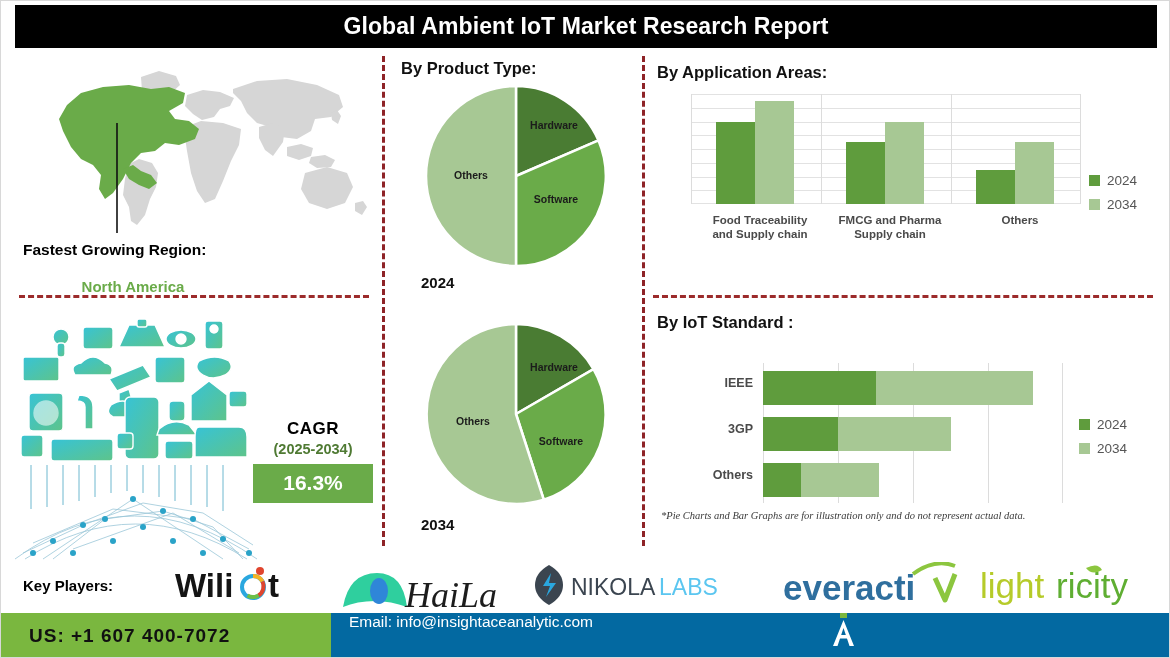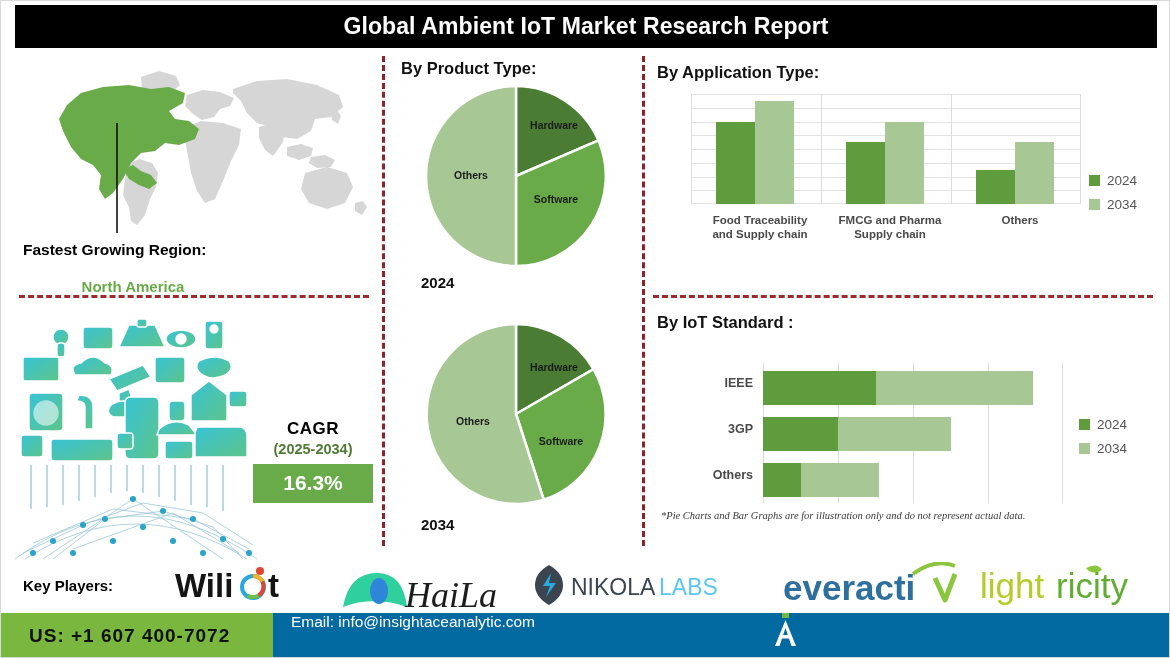--- a/index.html
+++ b/index.html
@@ -79,21 +79,21 @@
   #footnote { position: absolute; left: 660px; top: 509px; font-size: 10.5px; font-style: italic; color: #3a3a3a; font-family: "Liberation Serif", serif; }
 
   
   #players { position: absolute; left: 0; top: 556px; width: 1170px; height: 56px; display: flex; align-items: center; }
   #players .kp-label { font-size: 15px; font-weight: bold; color: #000; margin-left: 22px; width: 130px; }
   .logo { display: flex; align-items: center; justify-content: center; height: 56px; }
 
   
   #footer { position: absolute; left: 0; top: 612px; width: 1170px; height: 46px; display: flex; }
   #footer .phone {
-    width: 272px; background: #7ab73f; color: #111; display: flex; align-items: center;
+    width: 330px; background: #7ab73f; color: #111; display: flex; align-items: center;
     font-size: 19px; font-weight: bold; letter-spacing: 1px; padding-left: 28px;
   }
   #footer .rest { flex: 1; background: #0369a1; display: flex; position: relative; }
   #footer .email { color: #ffffff; font-size: 15.5px; padding-left: 18px; }
   #footer .brand { position: absolute; left: 500px; display: flex; align-items: center; }
   #footer .brand-name { color: #ffffff; font-size: 15px; font-weight: bold; letter-spacing: 3.6px; margin-left: 16px; }
 </style>
 </head>
 <body>
 
@@ -273,21 +273,21 @@
       <path d="M93 93 L170.5 48.2 A90 90 0 0 1 120.8 178.8 Z" fill="#6aab49" stroke="#ffffff" stroke-width="2.5"></path>
 
       <path d="M93 93 L120.8 178.8 A90 90 0 1 1 93 3 Z" fill="#a7c894" stroke="#ffffff" stroke-width="2.5"></path>
       <text class="slice-label" x="131" y="50" text-anchor="middle">Hardware</text>
       <text class="slice-label" x="138" y="124" text-anchor="middle">Software</text>
       <text class="slice-label" x="50" y="104" text-anchor="middle">Others</text>
     </svg>
   </div>
   <div class="pie-year" style="left:420px; top:515px;">2034</div>
 
-  <div class="sect-title" style="left:656px; top:62px;">By  Application Type:</div>
+  <div class="sect-title" style="left:656px; top:62px;">By  Application Areas:</div>
 
   <div class="chart-plot" style="left:690px; top:93px; width:390px; height:110px;">
 
     <div class="grid-line" style="top:0px;"></div>
     <div class="grid-line" style="top:13.75px;"></div>
     <div class="grid-line" style="top:27.5px;"></div>
     <div class="grid-line" style="top:41.25px;"></div>
     <div class="grid-line" style="top:55px;"></div>
     <div class="grid-line" style="top:68.75px;"></div>
     <div class="grid-line" style="top:82.5px;"></div>

